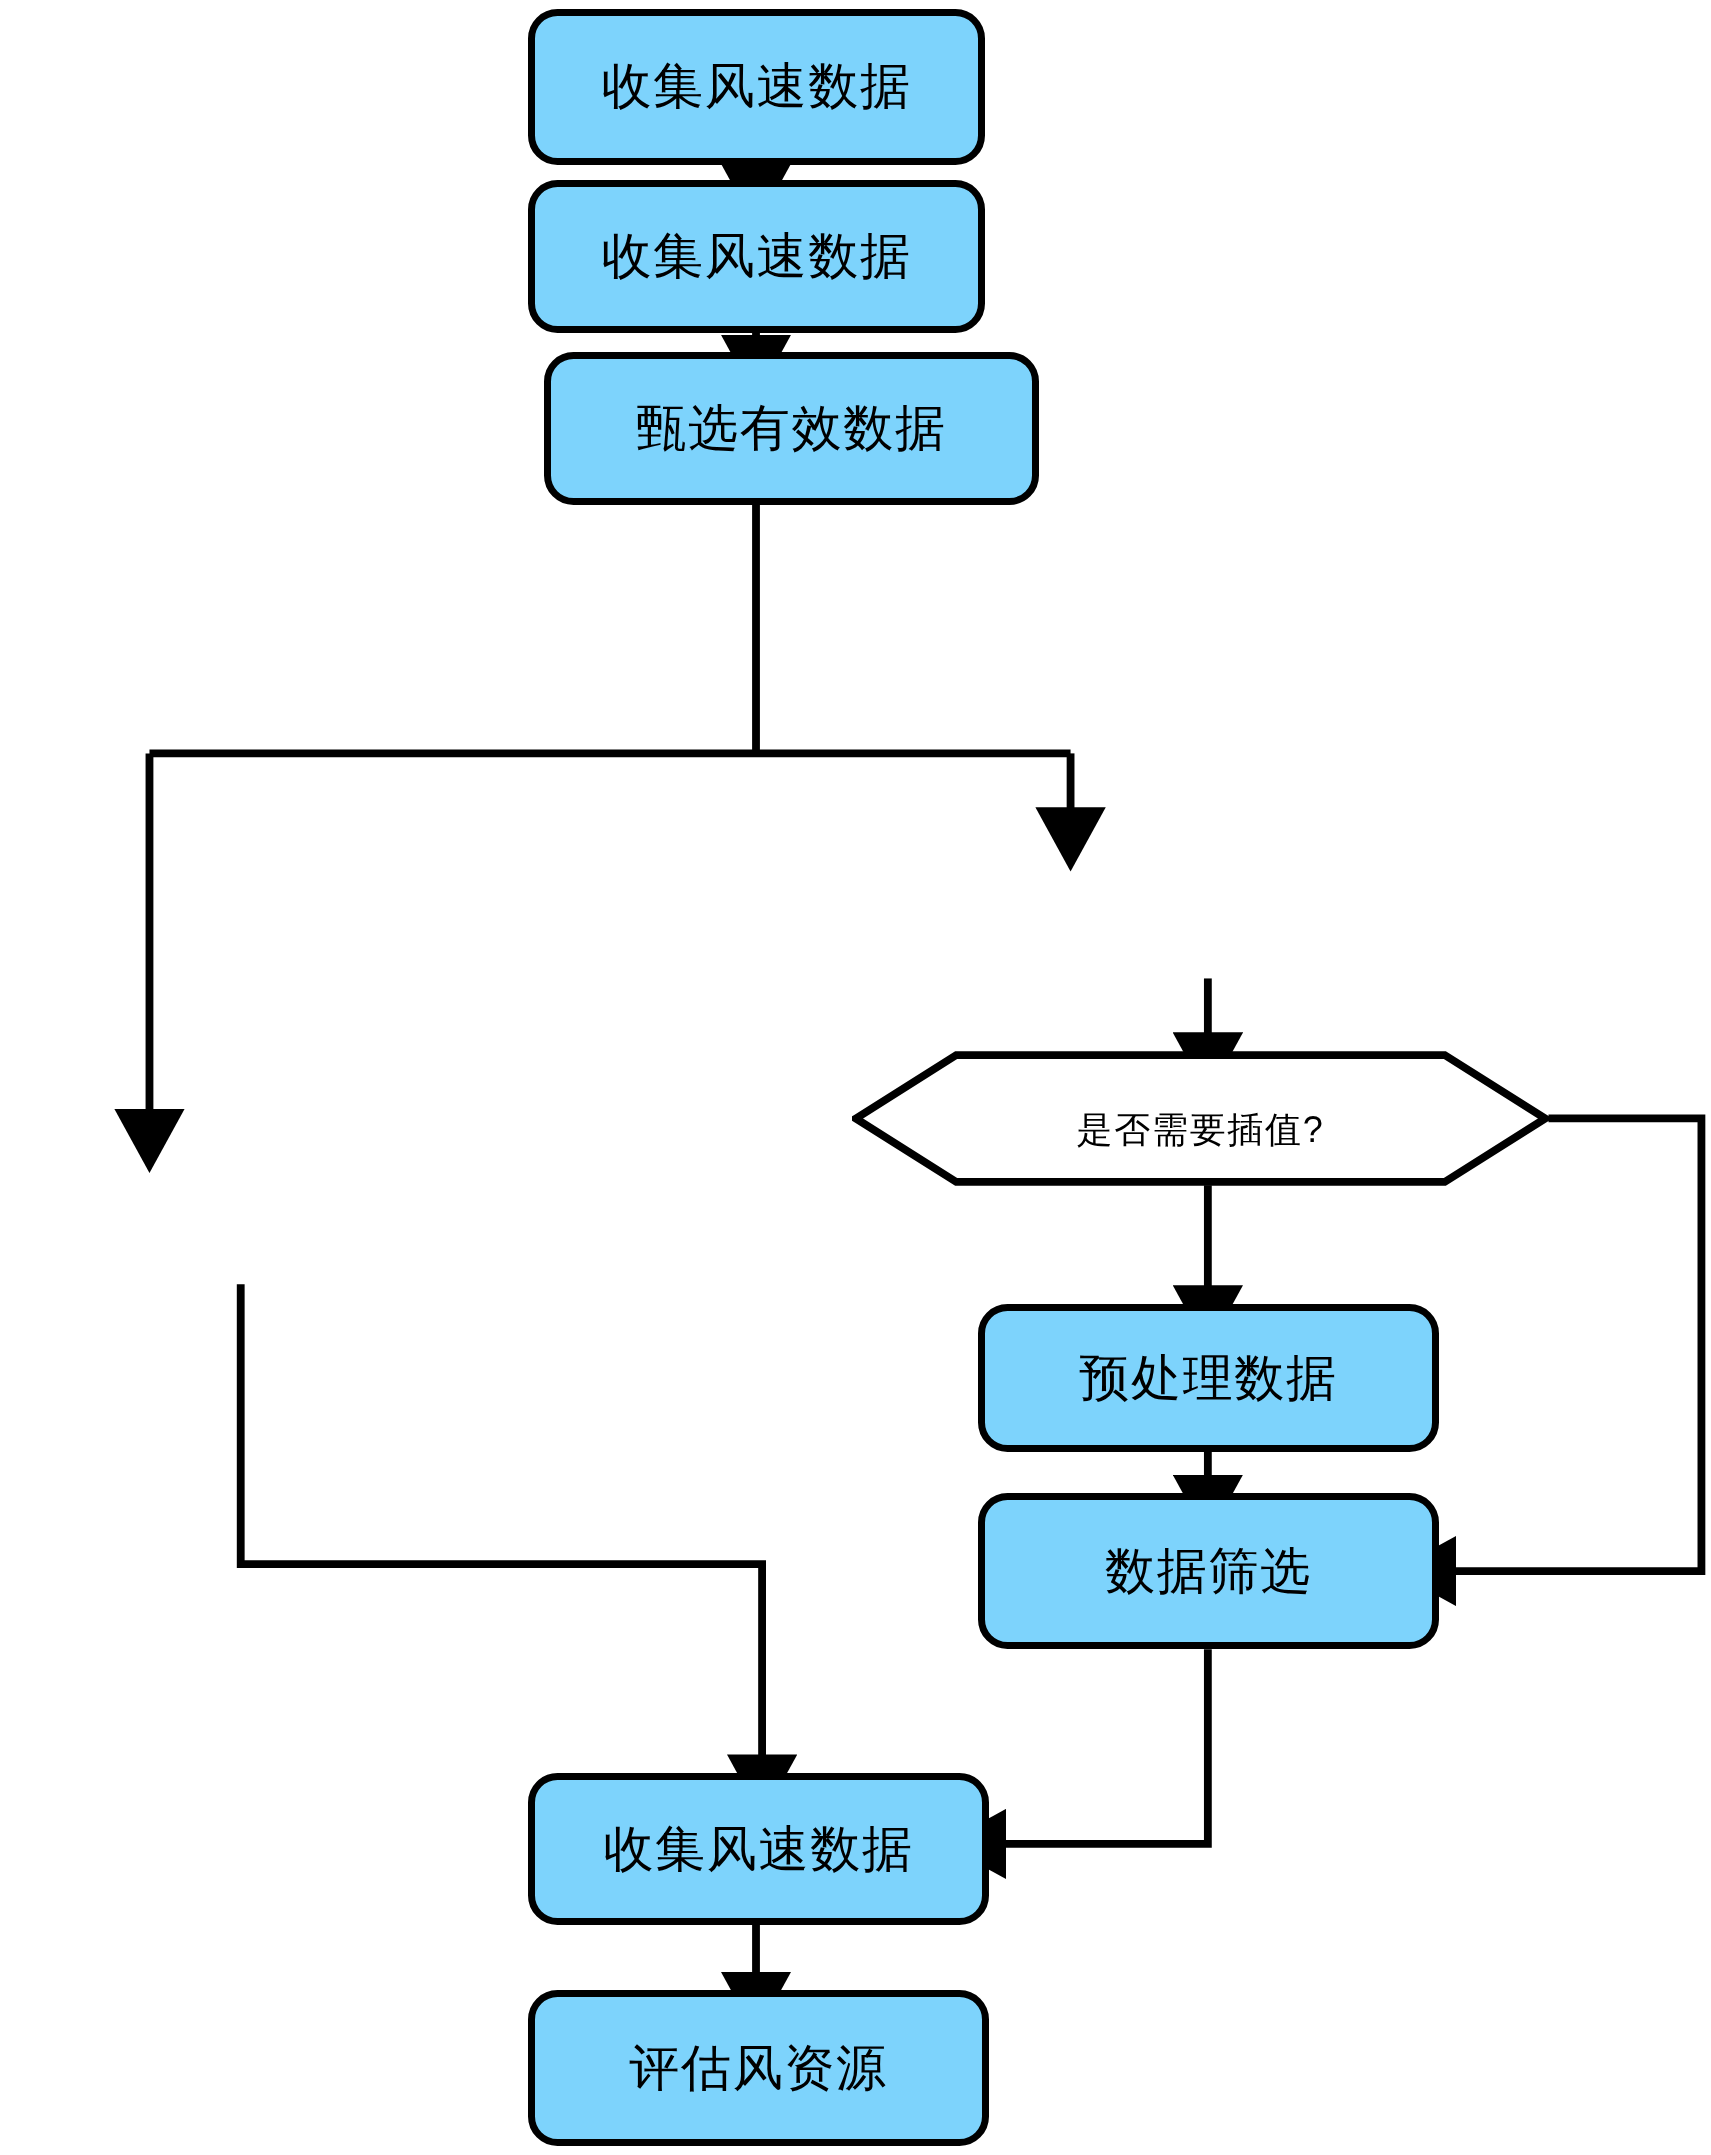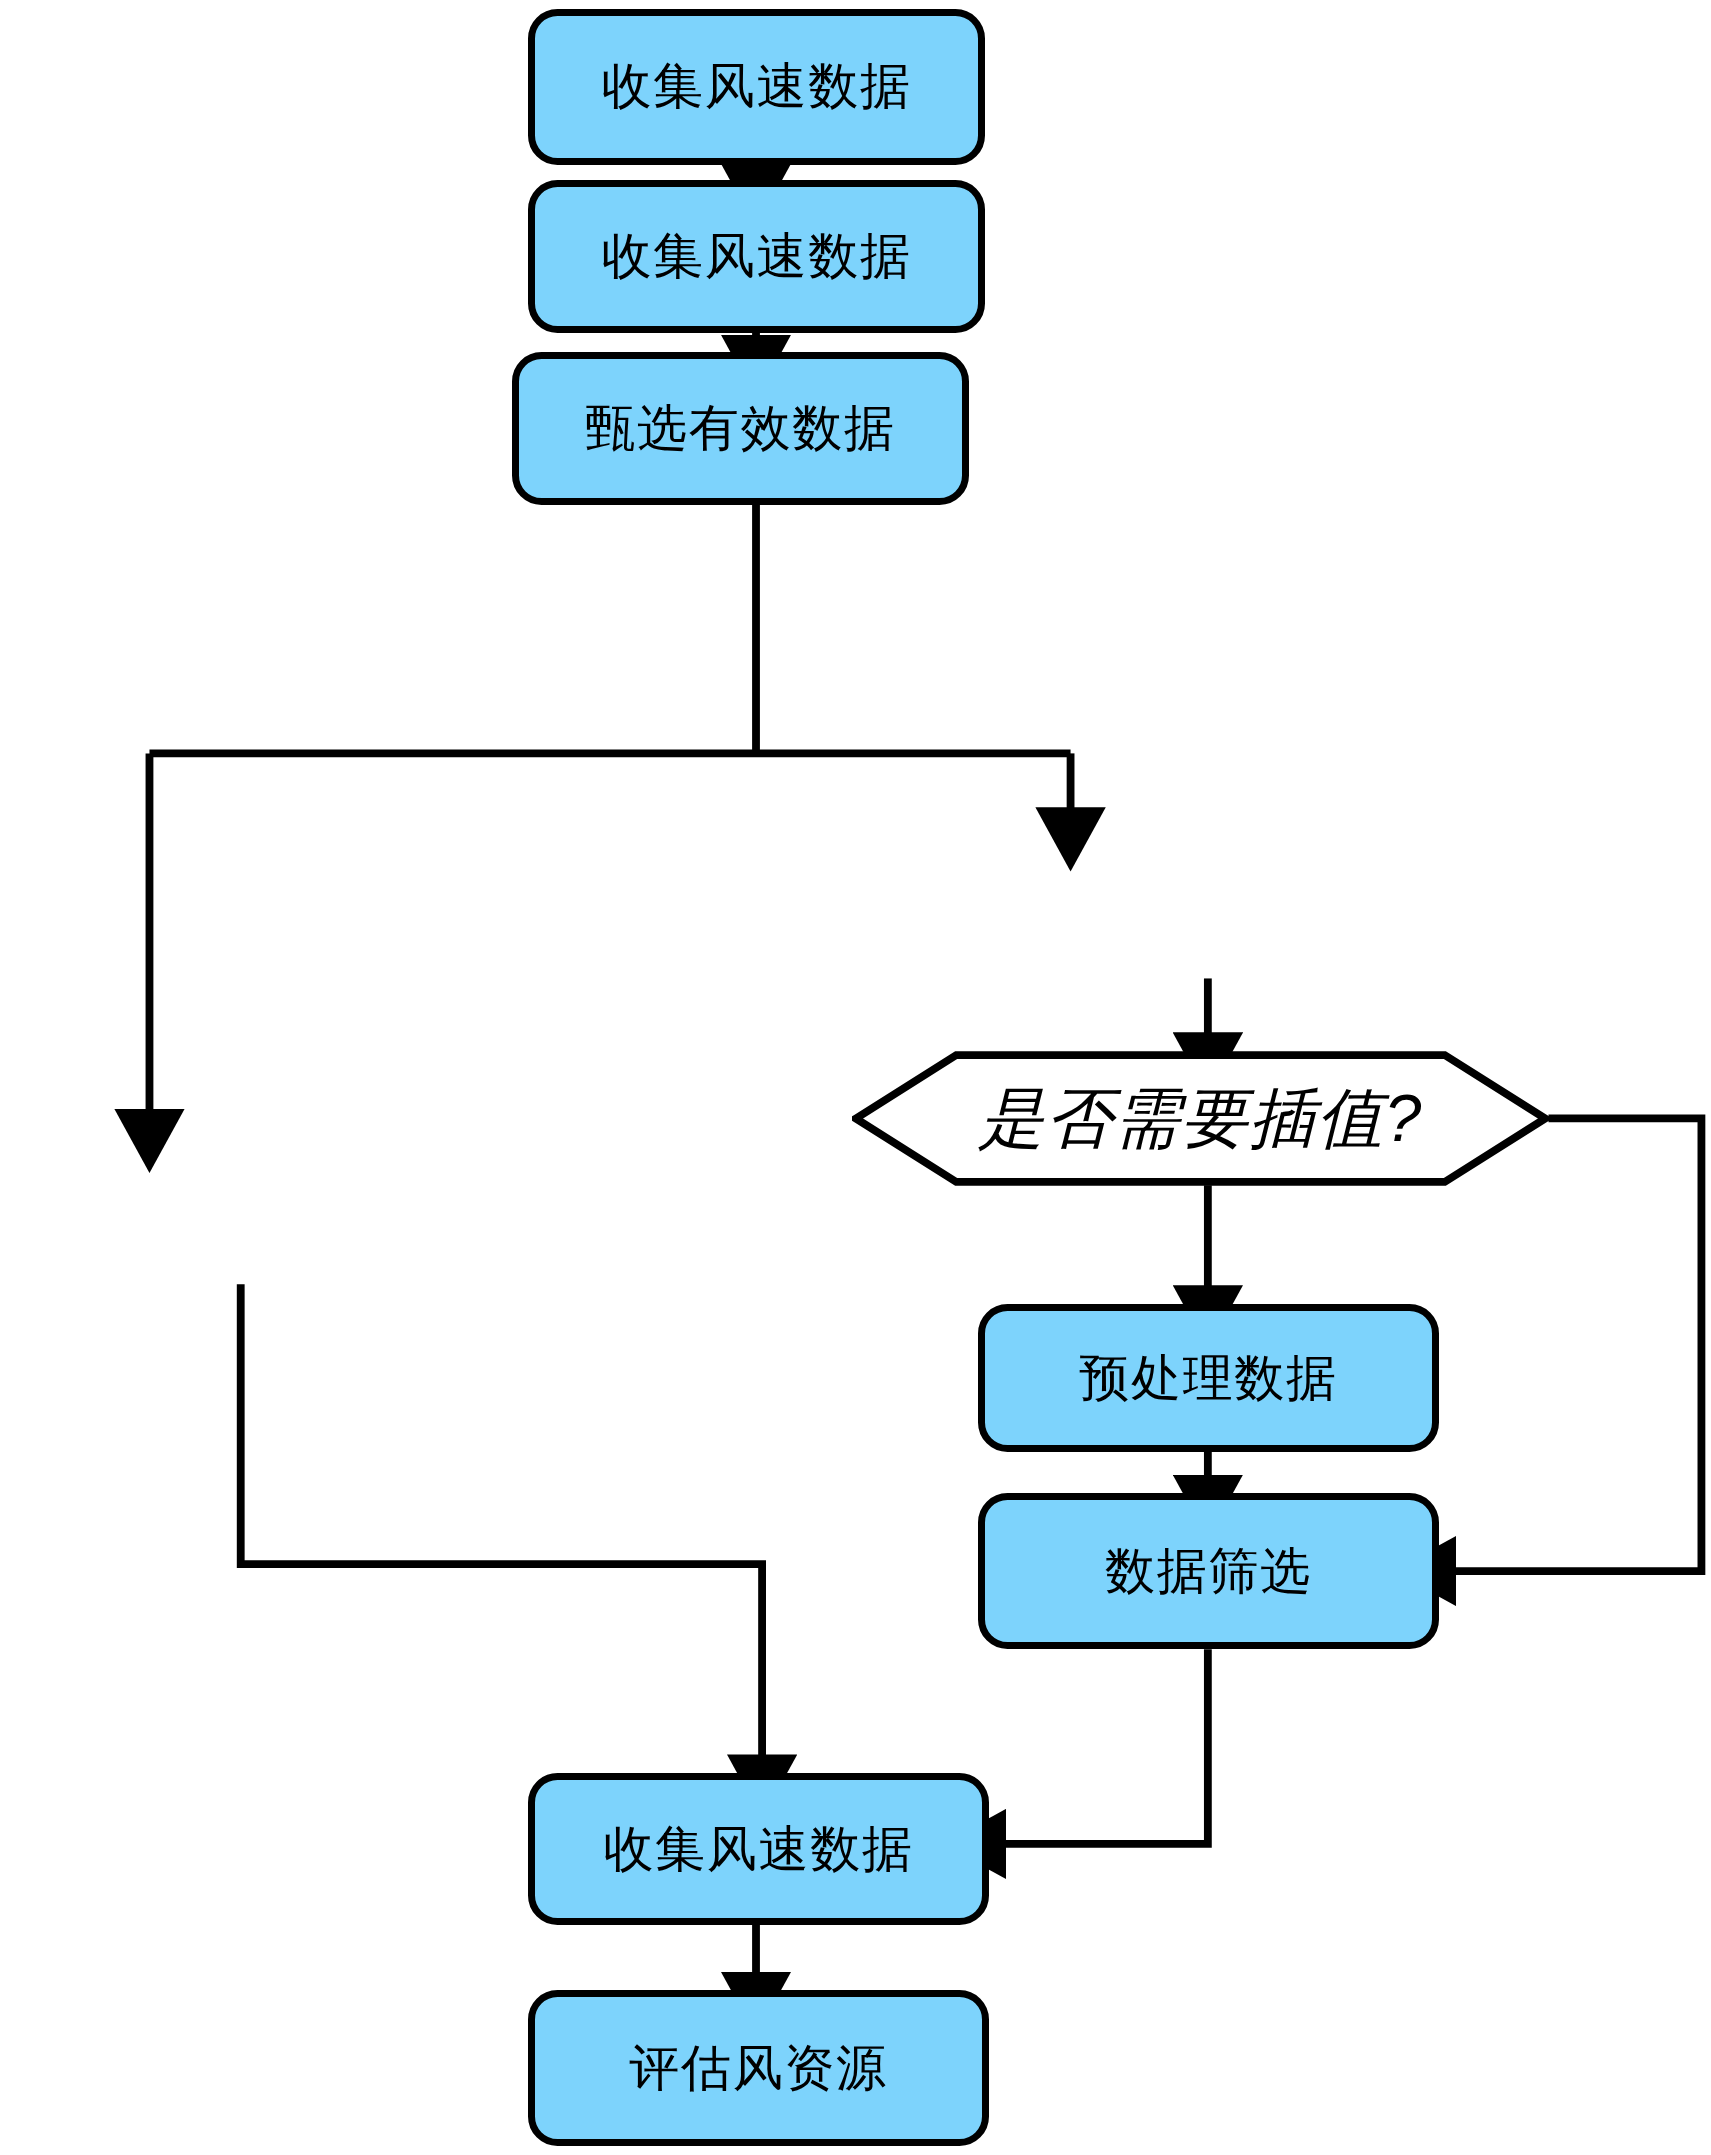--- a/index.html
+++ b/index.html
@@ -6,23 +6,23 @@
   html,body{margin:0;padding:0;background:#ffffff;}
   body{font-family:"Liberation Sans","DejaVu Sans",sans-serif;}
   #stage{position:relative;width:1711px;height:2155px;background:#ffffff;overflow:hidden;}
   #wires{position:absolute;left:0;top:0;width:1711px;height:2155px;}
   .node{position:absolute;box-sizing:border-box;background:#7dd3fc;
         display:flex;align-items:center;justify-content:center;text-align:center;}
   .proc{border:7.8px solid #000000;border-radius:29.5px;}
   .proc .lbl{font-size:50px;line-height:1.1;color:#000000;letter-spacing:1.7px;white-space:nowrap;}
   .hexwrap{position:absolute;}
   .hexwrap svg{position:absolute;left:0;top:0;}
-  .hexwrap .lbl{position:absolute;left:0;top:0;width:100%;height:100%;
+  .hexwrap .lbl{position:absolute;left:0;top:12px;width:100%;height:100%;
       display:flex;align-items:center;justify-content:center;
-      font-size:66px;color:#000000;letter-spacing:1.7px;white-space:nowrap;font-style:italic;}
+      font-size:36px;color:#000000;letter-spacing:1.7px;white-space:nowrap;}
 </style>
 </head>
 <body>
 
 <div id="stage">
 
   <svg id="wires" viewBox="0 0 1969 2480">
     <defs>
       <marker id="ah" markerWidth="9" markerHeight="9" refX="1.0" refY="4.5" orient="auto" markerUnits="strokeWidth">
         <path d="M0,0 L0,9 L8.2,4.5 z" fill="#000"></path>
@@ -46,21 +46,21 @@
   </svg>
 
   <div class="node proc" style="left:528px;top:8.7px;width:457px;height:156px;">
     <span class="lbl">收集风速数据</span>
   </div>
 
   <div class="node proc" style="left:528px;top:180px;width:457px;height:153px;">
     <span class="lbl">收集风速数据</span>
   </div>
 
-  <div class="node proc" style="left:512px;top:352px;width:457px;height:153px;">
+  <div class="node proc" style="left:544px;top:352px;width:495px;height:153px;">
     <span class="lbl">甄选有效数据</span>
   </div>
 
 
   <div class="hexwrap" style="left:852px;top:1051px;width:697px;height:135px;">
     <svg width="697" height="135" viewBox="0 0 802 155">
       <polygon points="4.5,77.5 120,4.5 682,4.5 797.5,77.5 682,150.5 120,150.5" fill="#ffffff" stroke="#000000" stroke-width="9" stroke-linejoin="miter"></polygon>
     </svg>
     <span class="lbl">是否需要插值?</span>
   </div>

